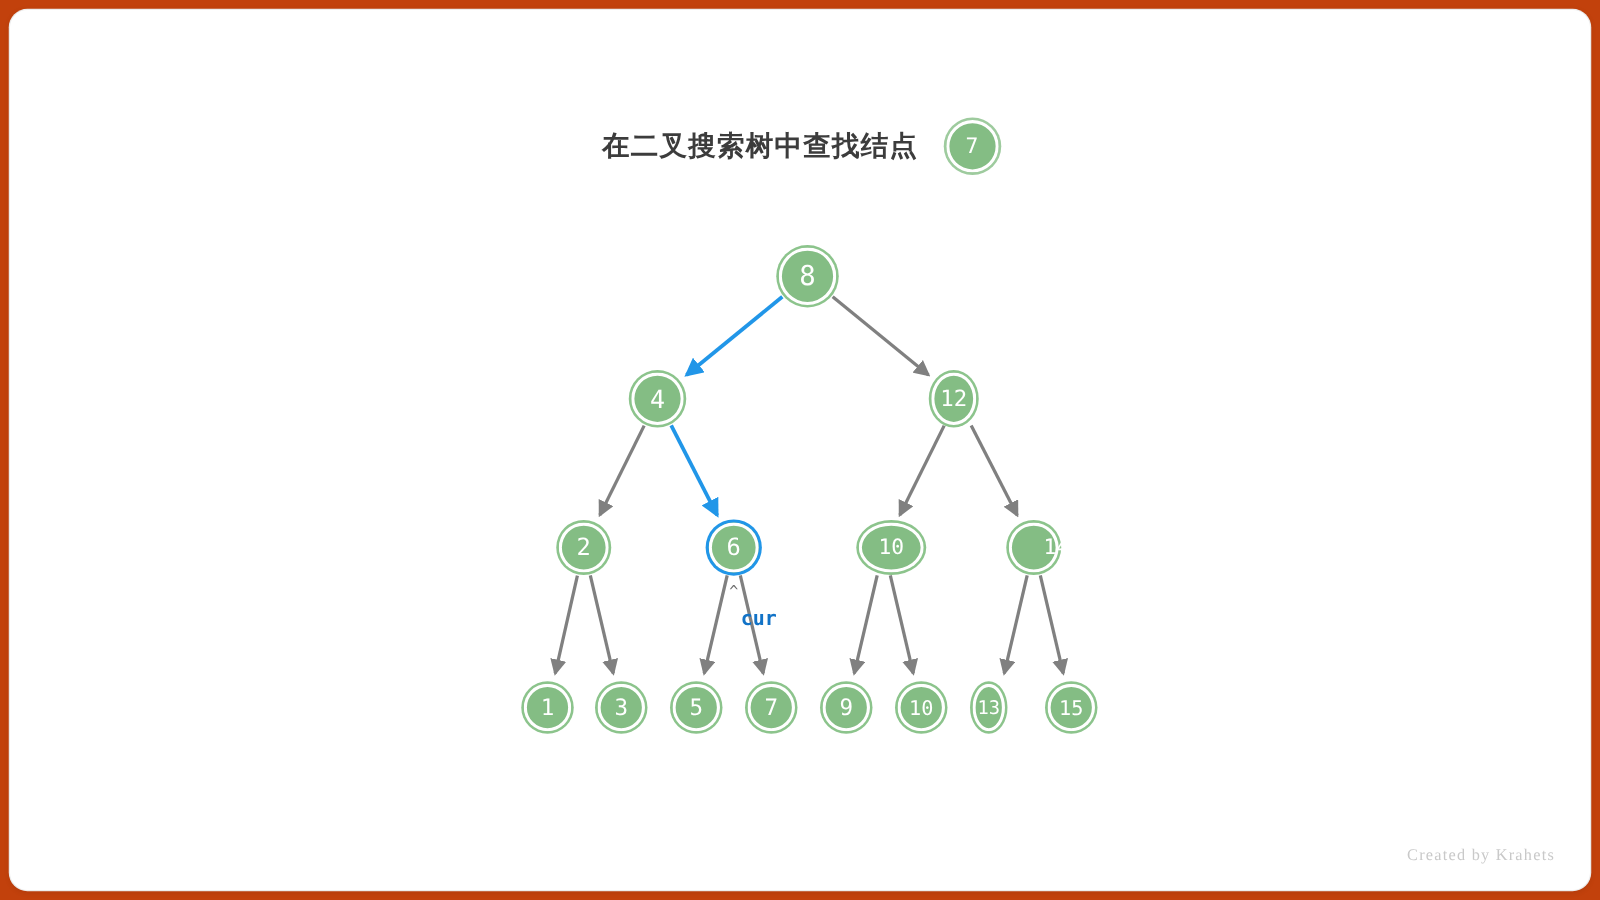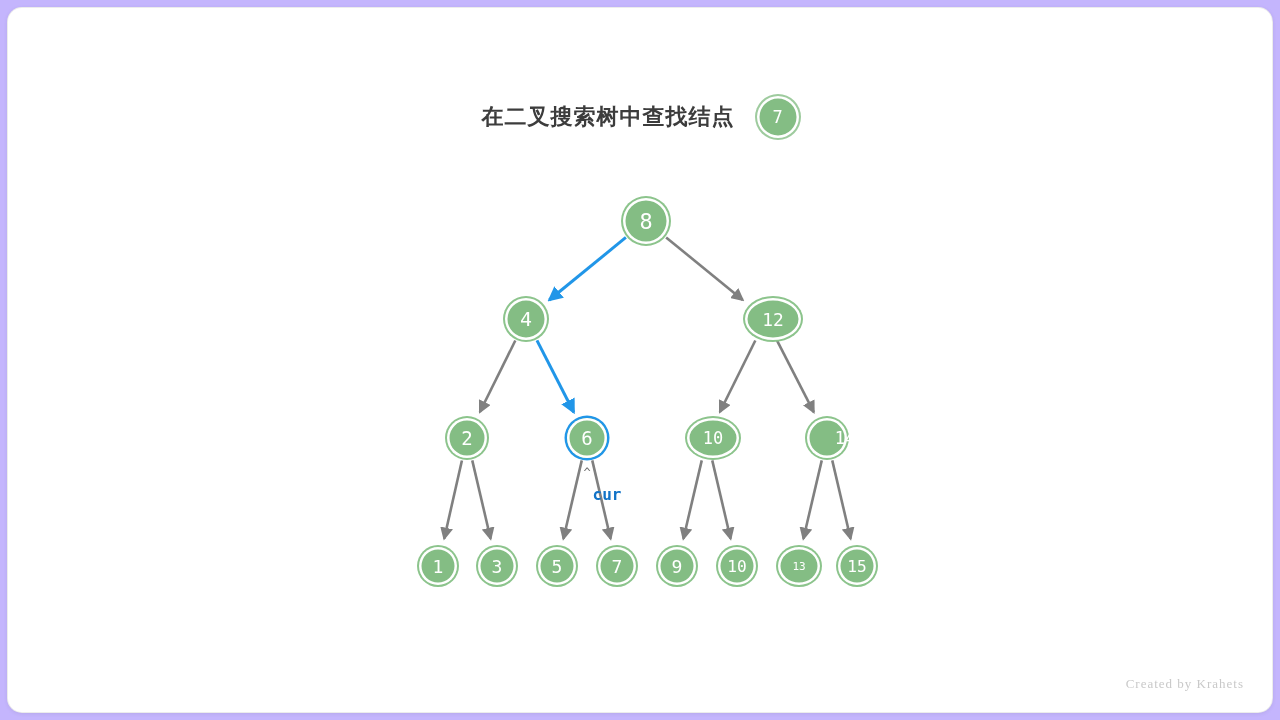--- a/index.html
+++ b/index.html
@@ -6,21 +6,21 @@
     margin: 0;
     padding: 0;
     background: #ffffff;
     font-family: "Liberation Sans", sans-serif;
   }
   #screen {
     position: relative;
     width: 1280px;
     height: 720px;
     overflow: hidden;
-    background: #c4b5fd;
+    background: #c2410c;
   }
   #card {
     position: absolute;
     left: 8px;
     top: 8px;
     width: 1264px;
     height: 704px;
     background: #ffffff;
     border-radius: 14px;
     box-shadow: 0 0 0 1px #ececec, 0 1px 5px rgba(0,0,0,0.10);
@@ -146,32 +146,32 @@
         <line x1="584.2484004241545" y1="452.3931751430594" x2="602.6106429618989" y2="530.7387433041016" stroke="#808080" stroke-width="2.6" marker-end="url(#arrow-gray)"></line>
         <line x1="693.7515995758455" y1="452.3931751430594" x2="675.3893570381011" y2="530.7387433041016" stroke="#808080" stroke-width="2.6" marker-end="url(#arrow-gray)"></line>
         <line x1="704.2484004241545" y1="452.3931751430594" x2="722.6106429618989" y2="530.7387433041016" stroke="#808080" stroke-width="2.6" marker-end="url(#arrow-gray)"></line>
         <line x1="813.7515995758455" y1="452.3931751430594" x2="795.3893570381011" y2="530.7387433041016" stroke="#808080" stroke-width="2.6" marker-end="url(#arrow-gray)"></line>
         <line x1="824.2484004241545" y1="452.3931751430594" x2="842.6106429618989" y2="530.7387433041016" stroke="#808080" stroke-width="2.6" marker-end="url(#arrow-gray)"></line>
       </svg>
 
     <div id="nodes-layer">
         <div class="node normal" style="left: 615px; top: 190px; width: 46px; height: 46px; font-size: 21.85px;">8</div>
         <div class="node normal" style="left: 497px; top: 290px; width: 42px; height: 42px; font-size: 19.95px;">4</div>
-        <div class="node normal" style="left: 737px; top: 290px; width: 56px; height: 42px; font-size: 17.85px;">12</div>
+        <div class="node normal" style="left: 737px; top: 290px; width: 36px; height: 42px; font-size: 17.85px;">12</div>
         <div class="node normal" style="left: 439px; top: 410px; width: 40px; height: 40px; font-size: 19px;">2</div>
         <div class="node highlight" style="left: 559px; top: 410px; width: 40px; height: 40px; font-size: 19px;">6</div>
         <div class="node normal" style="left: 679px; top: 410px; width: 52px; height: 40px; font-size: 17px;">10</div>
         <div class="node normal" style="left: 799px; top: 410px; width: 40px; height: 40px; font-size: 17px; padding-left: 36px;">14</div>
         <div class="node normal" style="left: 411px; top: 539px; width: 38px; height: 38px; font-size: 18.05px;">1</div>
         <div class="node normal" style="left: 470px; top: 539px; width: 38px; height: 38px; font-size: 18.05px;">3</div>
         <div class="node normal" style="left: 530px; top: 539px; width: 38px; height: 38px; font-size: 18.05px;">5</div>
         <div class="node normal" style="left: 590px; top: 539px; width: 38px; height: 38px; font-size: 18.05px;">7</div>
         <div class="node normal" style="left: 650px; top: 539px; width: 38px; height: 38px; font-size: 18.05px;">9</div>
         <div class="node normal" style="left: 710px; top: 539px; width: 38px; height: 38px; font-size: 16.15px;">10</div>
-        <div class="node normal" style="left: 770px; top: 539px; width: 42px; height: 38px; font-size: 11px;">13</div>
+        <div class="node normal" style="left: 770px; top: 539px; width: 26px; height: 38px; font-size: 15px;">13</div>
         <div class="node normal" style="left: 830px; top: 539px; width: 38px; height: 38px; font-size: 16.15px;">15</div>
       </div>
 
     <div id="pointer" style="left: 539px; top: 460px; width: 80px;">
       <span id="pointer-caret">^</span>
       <span id="pointer-label">cur</span>
     </div>
 
     <div id="footer">Created by Krahets</div>
   </div>

